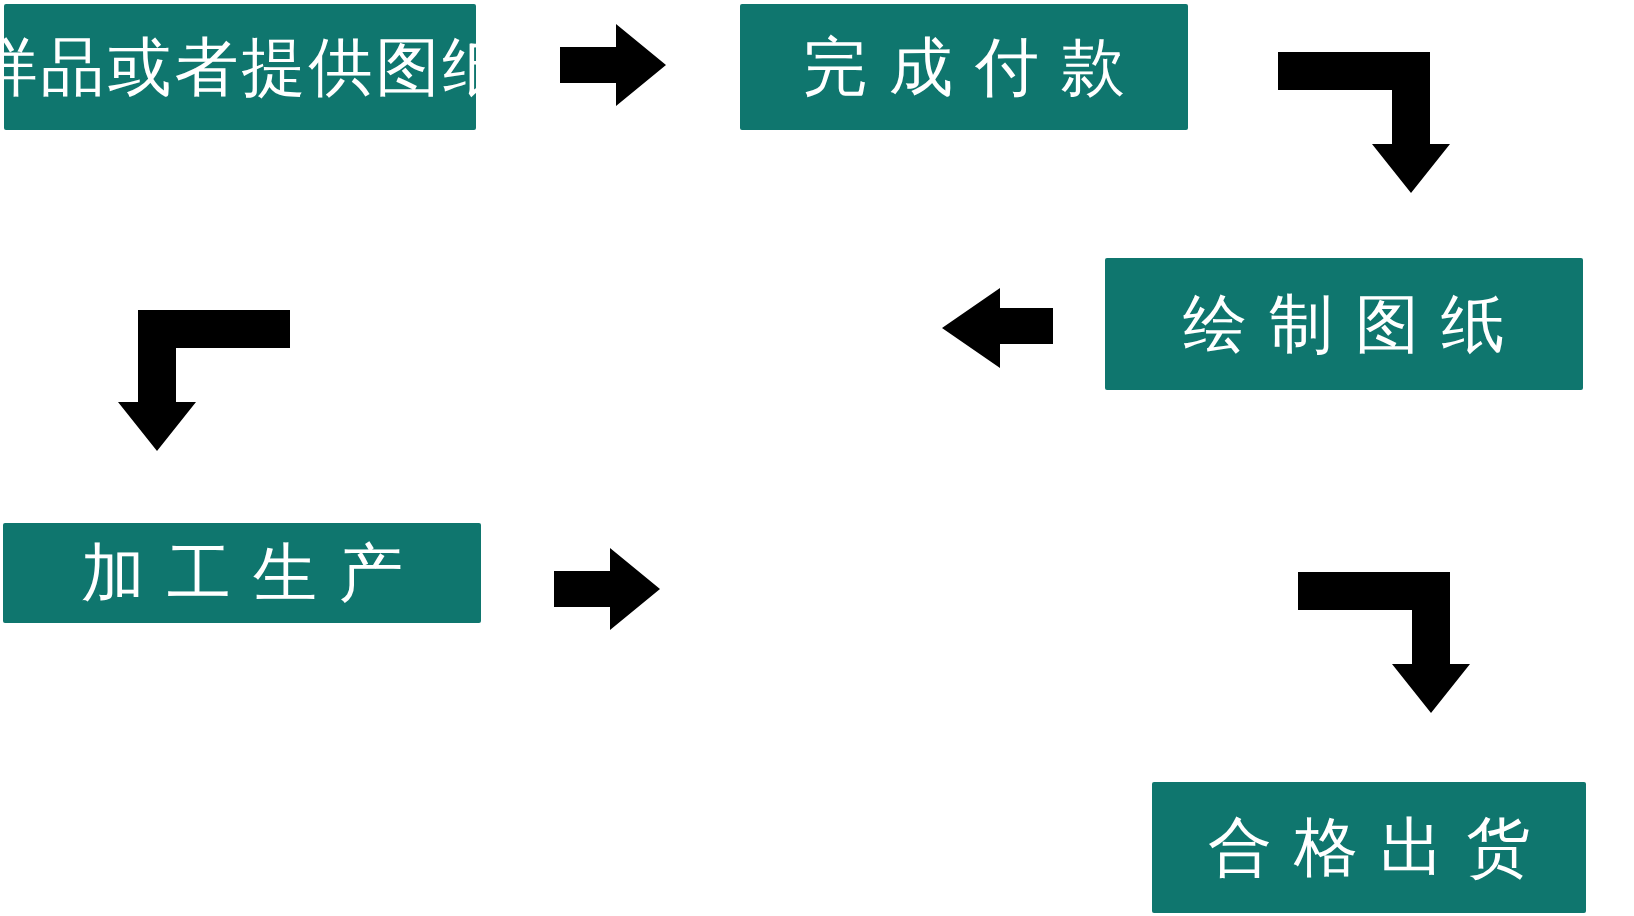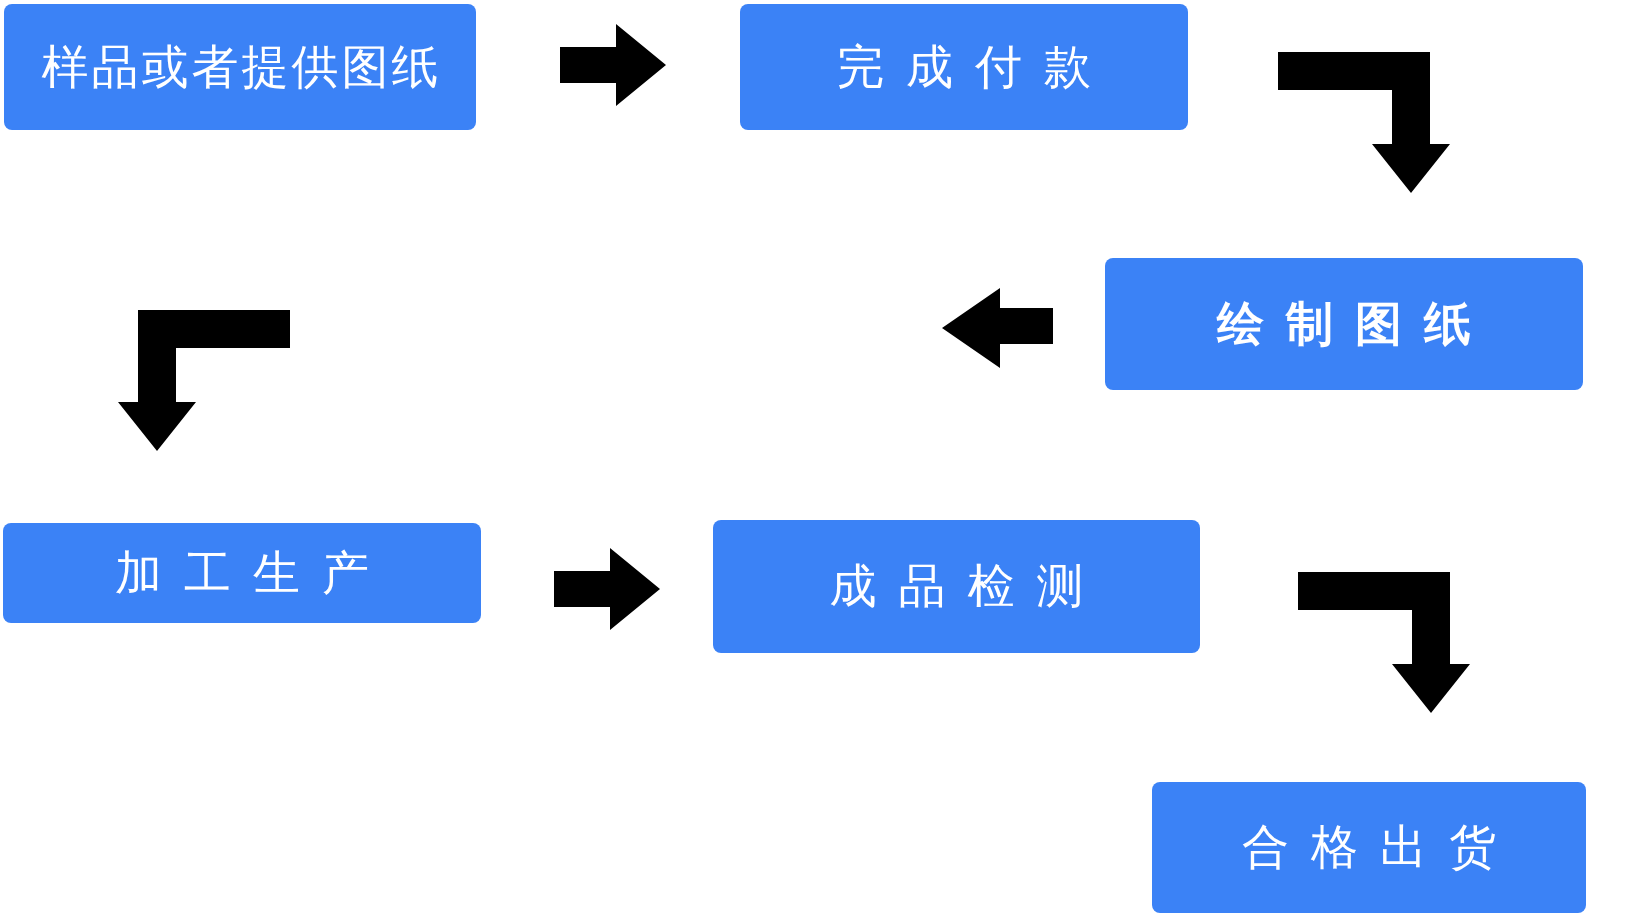--- a/index.html
+++ b/index.html
@@ -10,39 +10,39 @@
   .canvas {
     position: relative;
     width: 1634px;
     height: 916px;
     background: #ffffff;
     overflow: hidden;
     font-family: "Liberation Sans", sans-serif;
   }
   .node {
     position: absolute;
-    background: #3b82f6;
+    background: #0f766e;
     color: #ffffff;
-    border-radius: 8px;
+    border-radius: 2px;
     display: flex;
     align-items: center;
     justify-content: center;
-    font-size: 47px;
+    font-size: 64px;
     font-weight: 500;
     white-space: nowrap;
   }
   .node.spaced { letter-spacing: 22px; }
   .node.spaced .lbl { margin-right: -22px; }
   .node.tight { letter-spacing: 3px; }
   .node.tight .lbl { margin-right: -3px; }
 
   
   .n1 { left: 4px;    top: 4px;   width: 472px; height: 126px; }
   .n2 { left: 740px;  top: 4px;   width: 448px; height: 126px; justify-content: center; }
-  .n3 { left: 1105px; top: 258px; width: 478px; height: 132px; font-weight: bold; }
+  .n3 { left: 1105px; top: 258px; width: 478px; height: 132px; }
   .n4 { left: 408px;  top: 260px; width: 477px; height: 126px; }
   .n5 { left: 3px;    top: 523px; width: 478px; height: 100px; }
   .n6 { left: 713px;  top: 520px; width: 487px; height: 133px; }
   .n7 { left: 1152px; top: 782px; width: 434px; height: 131px; }
 
   .arrow { position: absolute; display: block; }
   .a1 { left: 560px;  top: 24px;  }
   .a2 { left: 1278px; top: 52px;  }
   .a3 { left: 942px;  top: 288px; }
   .a4 { left: 118px;  top: 310px; }
@@ -85,23 +85,20 @@
   </svg>
 
   <div class="node n5 spaced">
     <span class="lbl">加工生产</span>
   </div>
 
   <svg class="arrow a5" width="106" height="82" viewBox="0 0 106 82" aria-hidden="true">
     <polygon points="0,23 56,23 56,0 106,41 56,82 56,59 0,59"></polygon>
   </svg>
 
-  <div class="node n6 spaced">
-    <span class="lbl">成品检测</span>
-  </div>
 
   <svg class="arrow a6" width="172" height="141" viewBox="0 0 172 141" aria-hidden="true">
     <polygon points="0,0 152,0 152,92 172,92 133,141 94,92 114,92 114,38 0,38"></polygon>
   </svg>
 
   <div class="node n7 spaced">
     <span class="lbl">合格出货</span>
   </div>
 
 </div>

